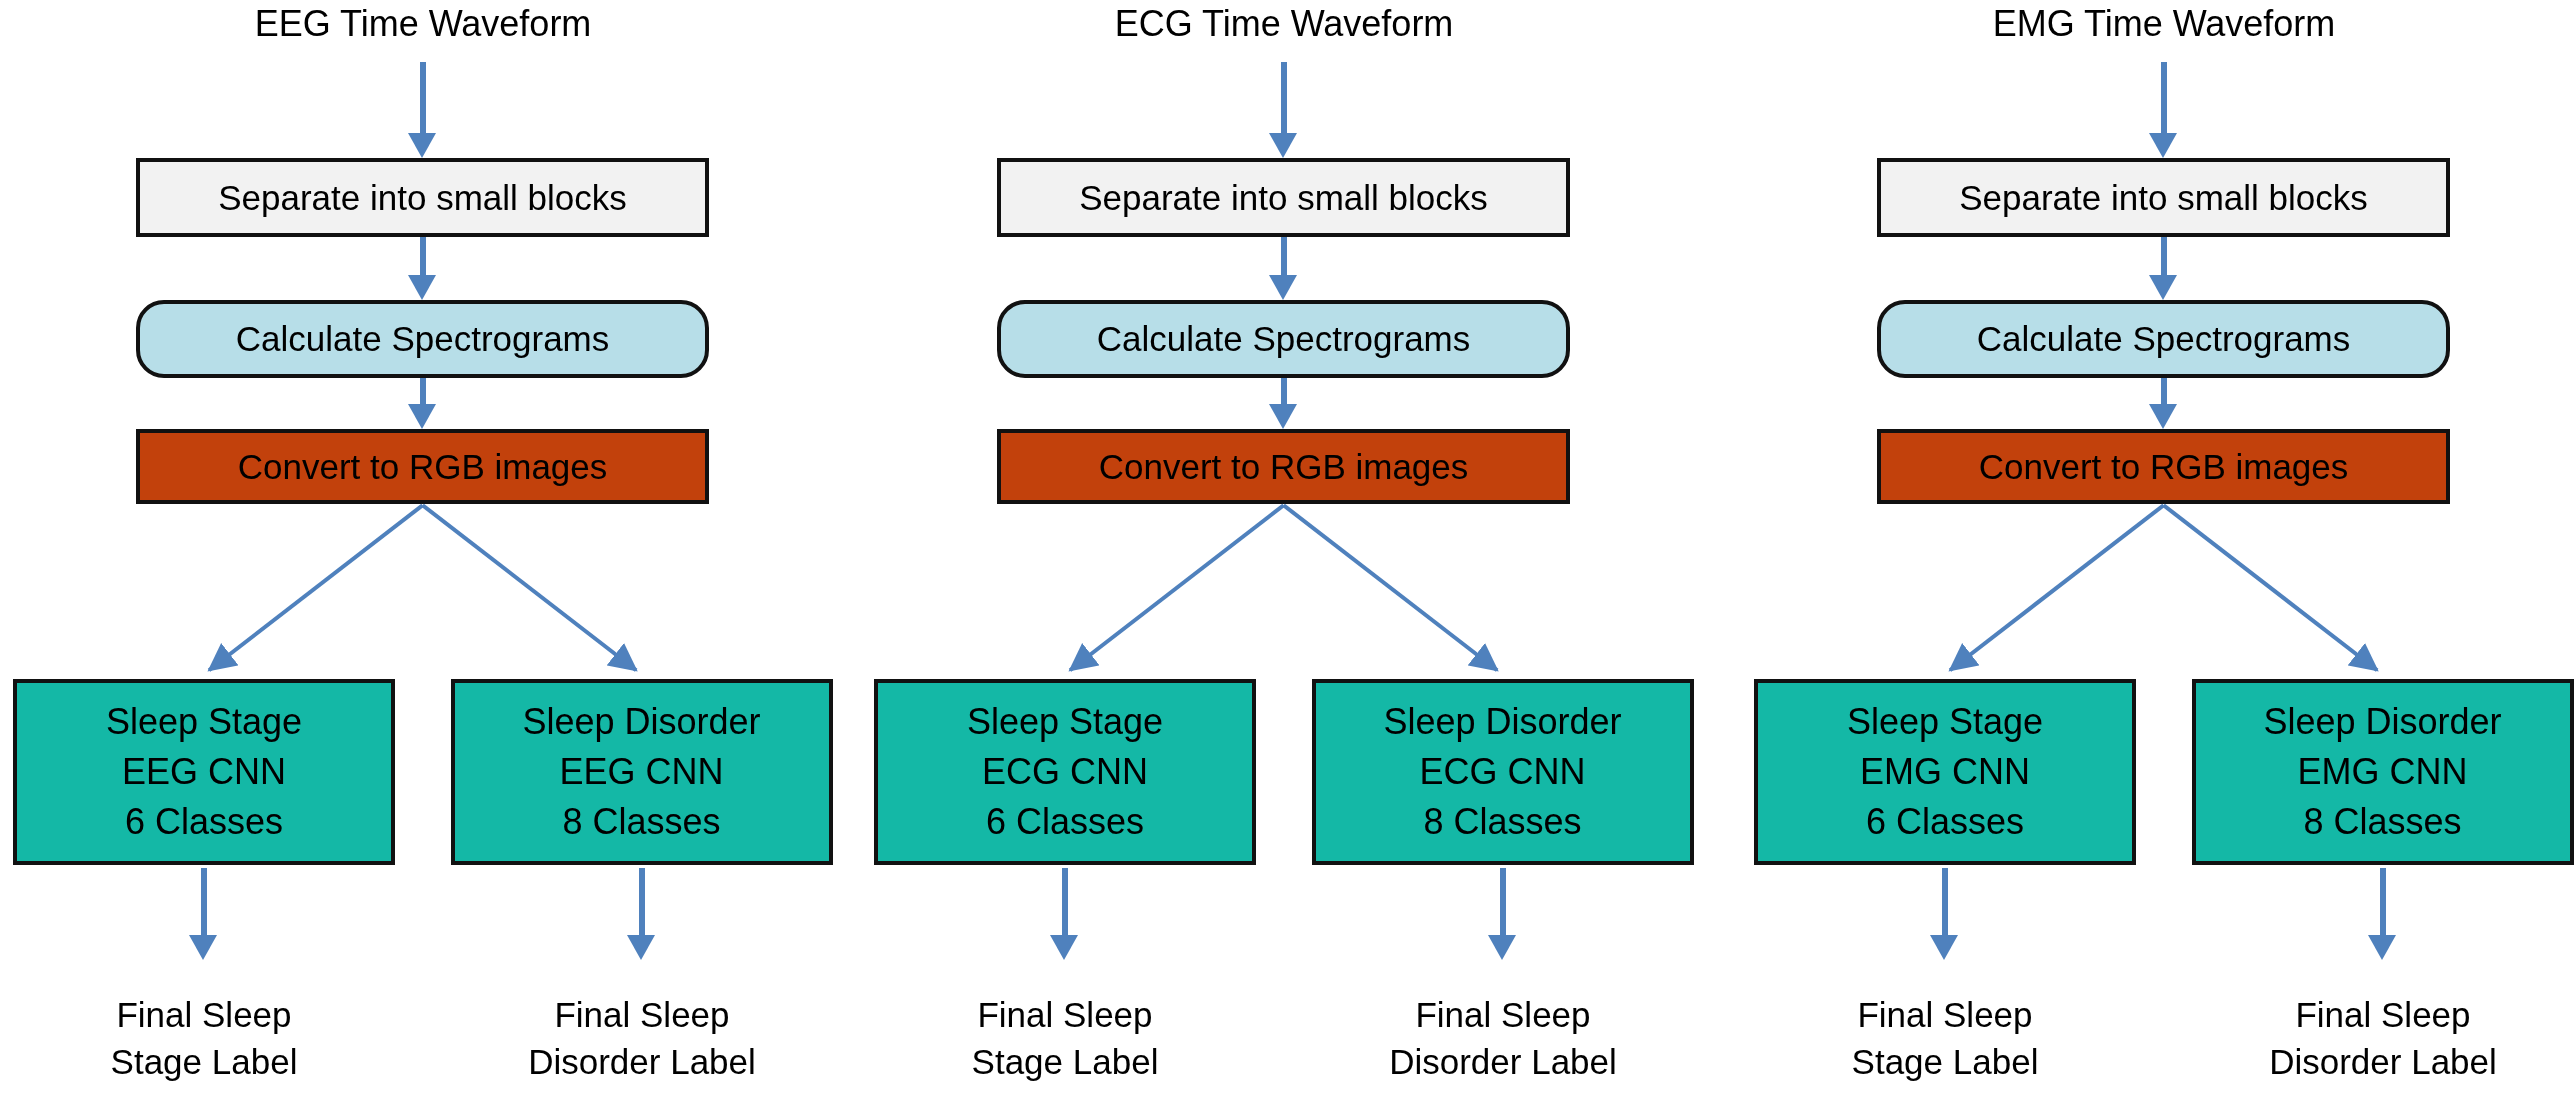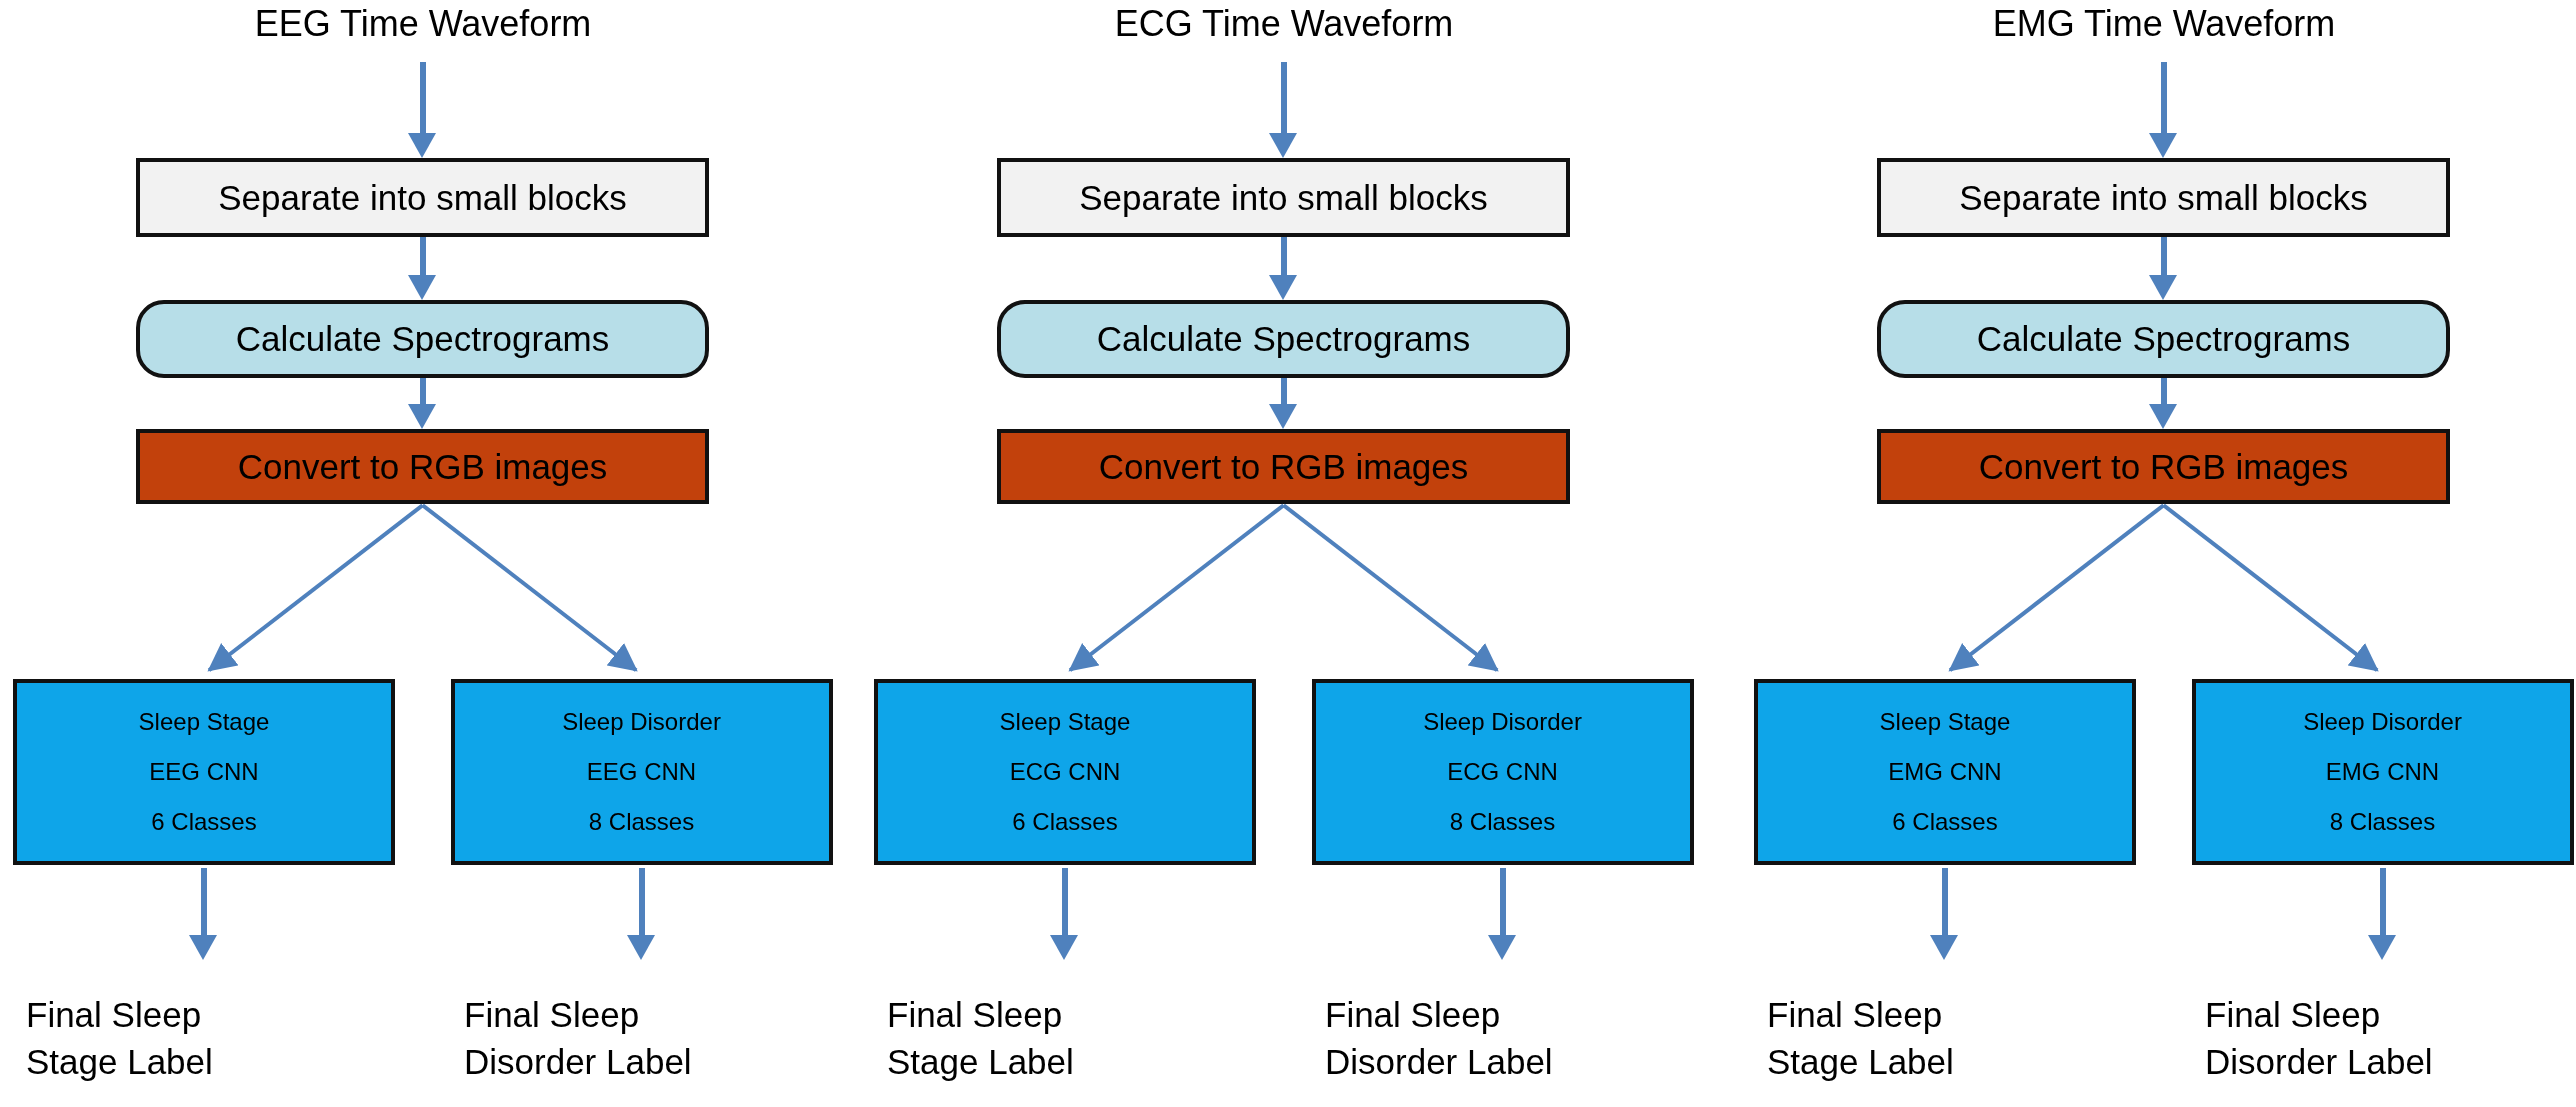--- a/index.html
+++ b/index.html
@@ -88,43 +88,44 @@
     height: 182px;
   }
 
   .cnn-box {
     position: absolute;
     top: 679px;
     width: 382px;
     height: 186px;
     box-sizing: border-box;
     border: 4.9px solid #111111;
-    background: #0ea5e9;
+    background: #14b8a6;
     display: flex;
     flex-direction: column;
     align-items: center;
     justify-content: center;
     text-align: center;
-    font-size: 24px;
+    font-size: 36px;
     line-height: 50px;
     white-space: nowrap;
   }
   .cnn-box.left  { left: calc(50% - 410px); }
   .cnn-box.right { left: calc(50% + 27.5px); }
 
   
   .ba-left .stem  { left: calc(50% - 219px - 2.8px); top: 868px; height: 68px; }
   .ba-left .ahead { left: calc(50% - 219px - 14.6px);  top: 935px; }
   .ba-right .stem  { left: calc(50% + 219px - 2.8px); top: 868px; height: 68px; }
   .ba-right .ahead { left: calc(50% + 219px - 14.6px);  top: 935px; }
 
   .final-label {
     position: absolute;
     top: 991px;
     width: 356px;
+    text-align: center;
     font-size: 35px;
     line-height: 47px;
     white-space: nowrap;
   }
   .final-label.left  { left: calc(50% - 219px - 178px); }
   .final-label.right { left: calc(50% + 219px - 178px); }
 </style>
 </head>
 <body>
 

